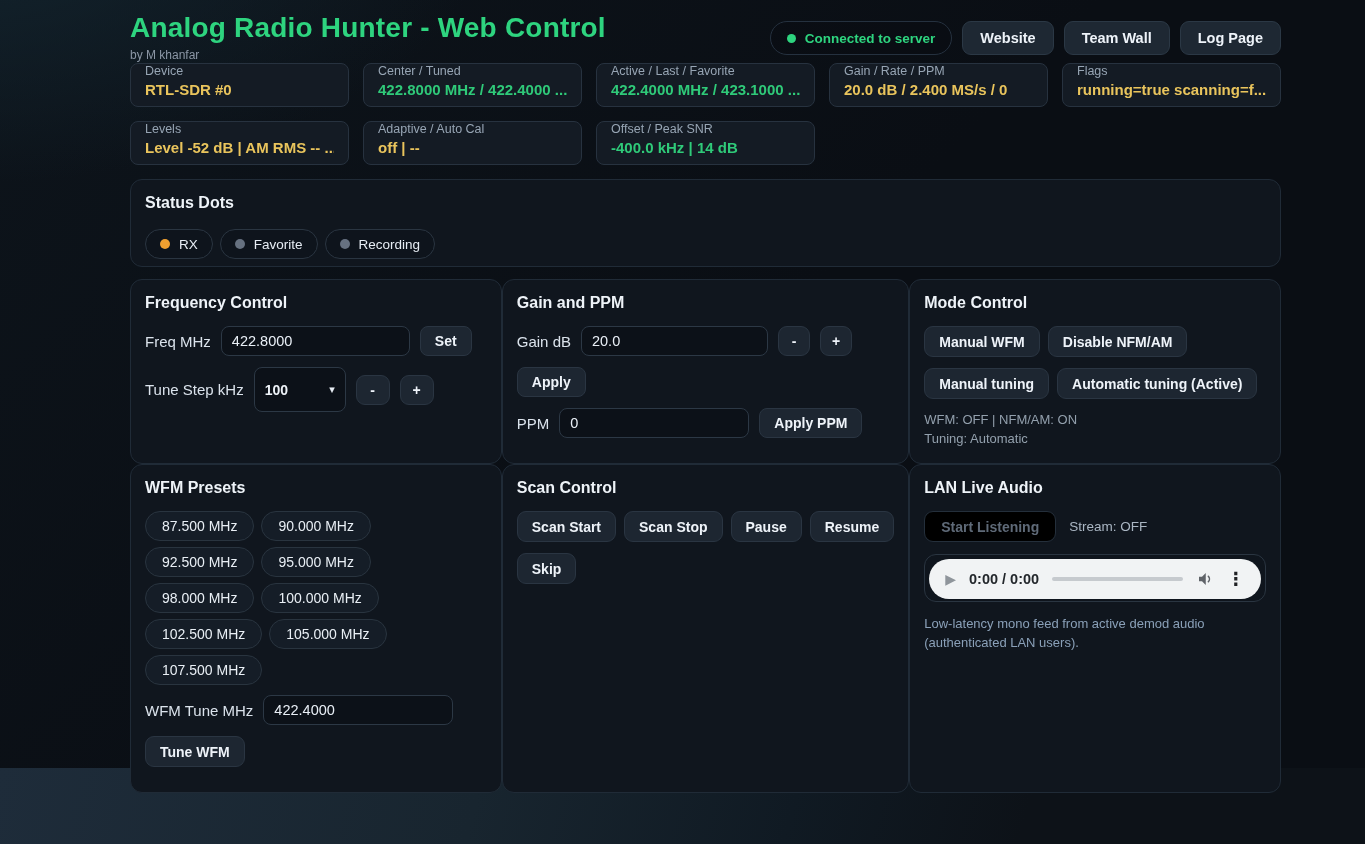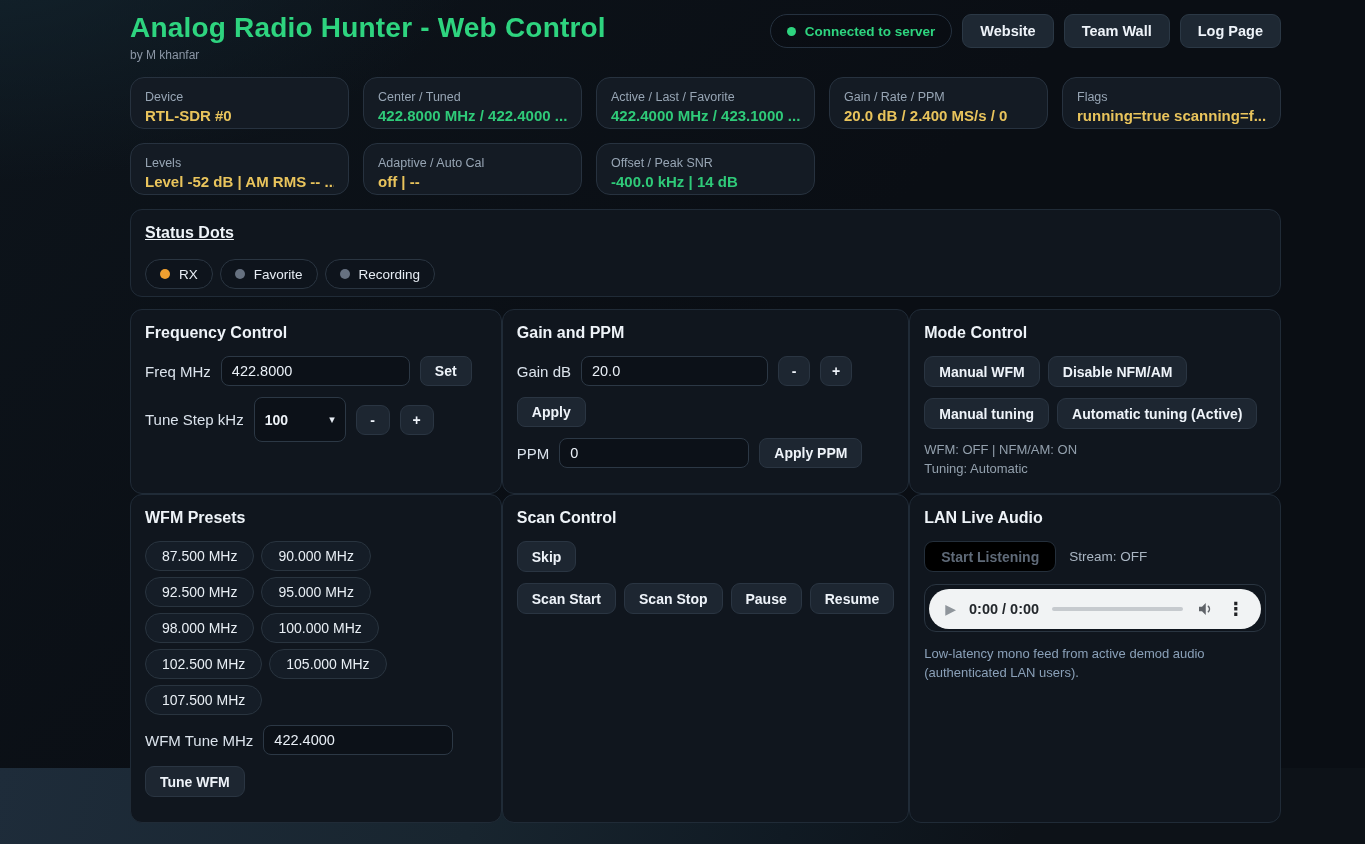--- a/index.html
+++ b/index.html
@@ -15,53 +15,53 @@
       linear-gradient(135deg, #0d141b 0%, #0a0e14 50%, #0a0e14 100%);
   }
   .footer-band {
     position: absolute; left: 0; top: 768px; width: 1365px; height: 76px;
     background: linear-gradient(105deg, #1e2c3a 0%, #18252f 35%, #101a23 58%, #0d1218 75%, #0d1218 100%);
   }
 
   .content { position: relative; z-index: 1; margin-left: 130px; width: 1151px; padding-top: 12px; }
 
   
-  .header { display: flex; justify-content: space-between; align-items: flex-start; margin-bottom: 15px; }
+  .header { display: flex; justify-content: space-between; align-items: center; margin-bottom: 1px; }
   .page-title { font-size: 28px; font-weight: 700; color: #2ed47f; letter-spacing: 0.2px; }
   .page-subtitle { margin-top: 4px; font-size: 12px; color: #8b96a5; }
   .header-actions { display: flex; gap: 10px; align-items: center; padding-top: 2px; }
   .conn-pill {
     display: flex; align-items: center; gap: 9px;
     height: 34px; padding: 0 16px; border-radius: 17px;
     border: 1px solid #25313f; background: rgba(8,12,17,0.35);
     color: #2ed47f; font-size: 13.5px; font-weight: 700;
   }
   .conn-dot { width: 9px; height: 9px; border-radius: 50%; background: #2ed47f; }
   .nav-btn {
     height: 34px; padding: 0 17px; border-radius: 9px;
     background: #1e2833; border: 1px solid #2b3845;
     color: #eef3f9; font-size: 14.5px; font-weight: 700;
     font-family: inherit; cursor: pointer;
   }
 
   
   .cards-grid { display: grid; grid-template-columns: repeat(5, 1fr); gap: 14px; margin-bottom: 14px; }
   .card {
-    height: 52px; background: #141b24; border: 1px solid #27323f;
-    border-radius: 14px; padding: 12px 14px; overflow: hidden;
+    height: 44px; background: #141b24; border: 1px solid #27323f;
+    border-radius: 8px; padding: 0 14px; overflow: hidden;
   }
   .card-label { font-size: 12.5px; color: #97a5b4; margin-bottom: 3px; white-space: nowrap; }
   .card-value { font-size: 15px; font-weight: 700; white-space: nowrap; overflow: hidden; }
 
   
   .panel { background: #10161e; border: 1px solid #202b37; border-radius: 12px; padding: 14px; }
   .panel-title { font-size: 16px; font-weight: 700; color: #eef3f8; margin-bottom: 14px; }
 
   .status-panel { margin-bottom: 12px; height: 88px; }
-  .status-panel .panel-title { margin-bottom: 12px; text-decoration: underline; }
+  .status-panel .panel-title { margin-bottom: 12px; }
   .dots-row { display: flex; gap: 7px; margin-top: 17px; }
   .dot-pill {
     display: flex; align-items: center; gap: 9px; height: 30px;
     padding: 0 14px; border-radius: 15px;
     border: 1px solid #2a3541; background: #0e141c;
     color: #e7edf4; font-size: 13.5px;
   }
   .dot-pill .dot { width: 10px; height: 10px; border-radius: 50%; }
 
   .main-grid { display: grid; grid-template-columns: repeat(3, 1fr); }
@@ -276,27 +276,27 @@
           <input class="text-input" style="width: 190px;" value="422.4000">
         </div>
         <div class="ctl-row">
           <button class="btn" style="height:31px;border-radius:9px">Tune WFM</button>
         </div>
       </div>
 
       <div class="panel row2">
         <div class="panel-title">Scan Control</div>
         <div class="scan-row">
-          <button class="btn" style="height:31px;border-radius:9px">Skip</button>
-        </div>
-        <div class="scan-row">
           <button class="btn" style="height:31px;border-radius:9px">Scan Start</button>
           <button class="btn" style="height:31px;border-radius:9px">Scan Stop</button>
           <button class="btn" style="height:31px;border-radius:9px">Pause</button>
           <button class="btn" style="height:31px;border-radius:9px">Resume</button>
+        </div>
+        <div class="scan-row">
+          <button class="btn" style="height:31px;border-radius:9px">Skip</button>
         </div>
       </div>
 
       <div class="panel row2">
         <div class="panel-title">LAN Live Audio</div>
         <div class="listen-row">
           <button class="btn disabled" style="height:31px;border-radius:9px;padding:0 16px">Start Listening</button>
           <span class="stream-status">Stream: OFF</span>
         </div>
         <div class="audio-shell">

